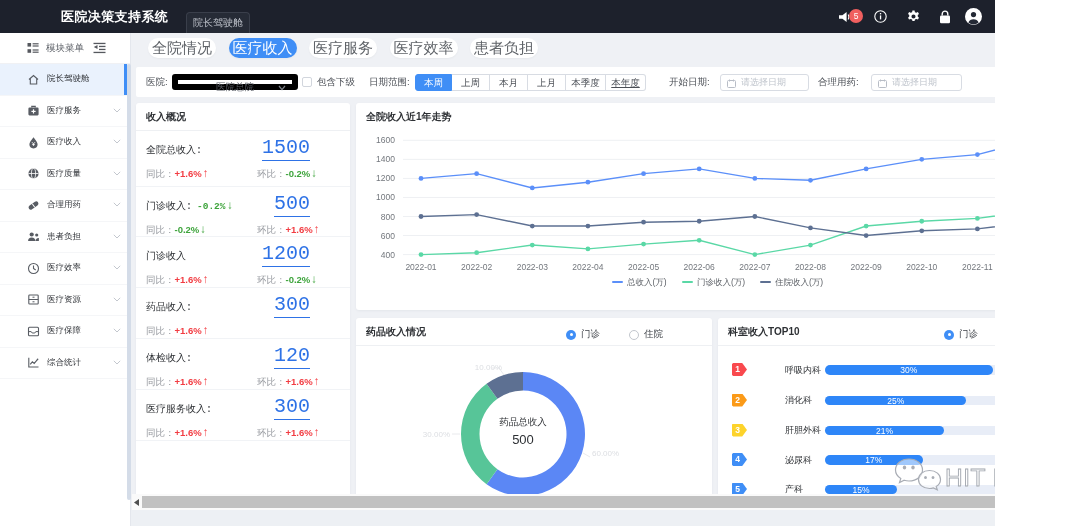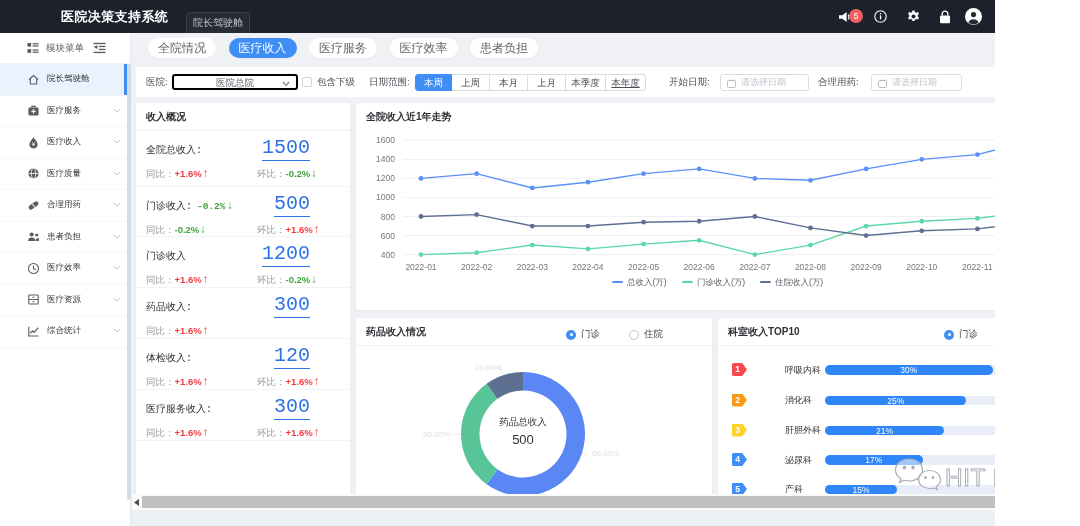--- a/index.html
+++ b/index.html
@@ -27,27 +27,27 @@
   .menu-item .mi-arrow { position:absolute; right:9px; top:12px; }
   .menu-item.active { background:#eaf2fd; }
   .menu-item.active .act-bar { position:absolute; right:3px; top:0; width:3px; height:100%; background:#3f8ef6; }
   .sb-thumb { position:absolute; left:127px; top:31px; width:3.5px; height:436px; background:#d4dce8; border-radius:2px; }
 
   
   .main-bg { position:absolute; left:131px; top:33px; width:949px; height:493px; background:#eff1f5; }
 
   
   .pills { position:absolute; left:148px; top:38px; height:20px; display:flex; gap:12.5px; }
-  .pill { width:68px; height:20px; border-radius:10px; background:#ffffff; color:#5f6368; font-size:12px; text-align:center; line-height:20px; box-shadow:0 1px 2px rgba(0,0,0,.04); cursor:pointer; }
+  .pill { width:68px; height:20px; border-radius:10px; background:#ffffff; color:#5f6368; font-size:15px; text-align:center; line-height:20px; box-shadow:0 1px 2px rgba(0,0,0,.04); cursor:pointer; }
   .pill.active { background:#3f8ef6; color:#ffffff; }
 
   
   .filterbar { position:absolute; left:136px; top:67px; width:926px; height:30px; background:#ffffff; border-radius:2px; }
   .flabel { position:absolute; top:0; height:30px; line-height:30px; font-size:9.5px; color:#4a4e55; }
-  .fselect { position:absolute; left:36px; top:7px; width:126px; height:16px; border:2px solid #000000; border-radius:3px; font-size:9.5px; color:#5a5e66; text-align:center; line-height:14px; background:#fff; cursor:pointer; }
+  .fselect { position:absolute; left:36px; top:7px; width:126px; height:16px; border:6px solid #000000; border-radius:3px; font-size:9.5px; color:#5a5e66; text-align:center; line-height:14px; background:#fff; cursor:pointer; }
   .fselect .caret { position:absolute; right:6px; top:5px; }
   .fcheck { position:absolute; left:166px; top:10px; width:10px; height:10px; border:1px solid #d2d6dd; border-radius:2px; background:#fff; cursor:pointer; }
   .btn-group { position:absolute; left:279px; top:7px; height:17px; display:flex; }
   .btn-group .rbtn { height:17px; border:1px solid #d8dce3; border-left:none; background:#fff; color:#4a4e55; font-size:9.5px; text-align:center; line-height:15px; cursor:pointer; }
   .btn-group .rbtn:first-child { border-left:1px solid #d8dce3; border-radius:3px 0 0 3px; }
   .btn-group .rbtn:last-child { border-radius:0 3px 3px 0;text-decoration:underline; }
   .btn-group .rbtn.active { background:#3f8ef6; border-color:#3f8ef6; color:#fff; }
   .dinput { position:absolute; top:7px; height:17px; border:1px solid #d8dce3; border-radius:3px; background:#fff; }
   .dinput .cal { position:absolute; left:6px; top:3.5px; }
   .dinput .ph { position:absolute; left:20px; top:0; height:15px; line-height:15px; font-size:9px; color:#bfc4cc; }
@@ -261,20 +261,30 @@
           </svg>
         </div>
         <div class="menu-item">
           <svg class="mi-icon" width="13" height="13" viewBox="0 0 13 13">
             <rect x="1.8" y="2" width="9.4" height="9" rx="0.8" fill="none" stroke="#585c63" stroke-width="1.1"></rect>
             <line x1="1.8" y1="6.5" x2="11.2" y2="6.5" stroke="#585c63" stroke-width="1"></line>
             <line x1="5.5" y1="4.2" x2="7.5" y2="4.2" stroke="#585c63" stroke-width="1"></line>
             <line x1="5.5" y1="8.8" x2="7.5" y2="8.8" stroke="#585c63" stroke-width="1"></line>
           </svg>
           <span class="mi-label">医疗资源</span>
+          <svg class="mi-arrow" width="8" height="5" viewBox="0 0 8 5">
+            <path d="M0.8 0.8 L4 4 L7.2 0.8" stroke="#c3c7ce" stroke-width="1" fill="none"></path>
+          </svg>
+        </div>
+        <div class="menu-item">
+          <svg class="mi-icon" width="13" height="13" viewBox="0 0 13 13">
+            <rect x="1.5" y="2.2" width="10" height="8.6" rx="1" fill="none" stroke="#585c63" stroke-width="1.1"></rect>
+            <path d="M1.5 6.6 H4.2 L5.2 8 H7.8 L8.8 6.6 H11.5" fill="none" stroke="#585c63" stroke-width="1"></path>
+          </svg>
+          <span class="mi-label">医疗保障</span>
           <svg class="mi-arrow" width="8" height="5" viewBox="0 0 8 5">
             <path d="M0.8 0.8 L4 4 L7.2 0.8" stroke="#c3c7ce" stroke-width="1" fill="none"></path>
           </svg>
         </div>
         <div class="menu-item">
           <svg class="mi-icon" width="13" height="13" viewBox="0 0 13 13">
             <path d="M1.8 1.8 V11 H11.5" fill="none" stroke="#585c63" stroke-width="1.1"></path>
             <path d="M3.2 8.4 L5.4 5.8 L7.2 7.4 L10.6 3.4" fill="none" stroke="#585c63" stroke-width="1.1"></path>
             <circle cx="10.6" cy="3.4" r="0.8" fill="#585c63"></circle>
           </svg>

